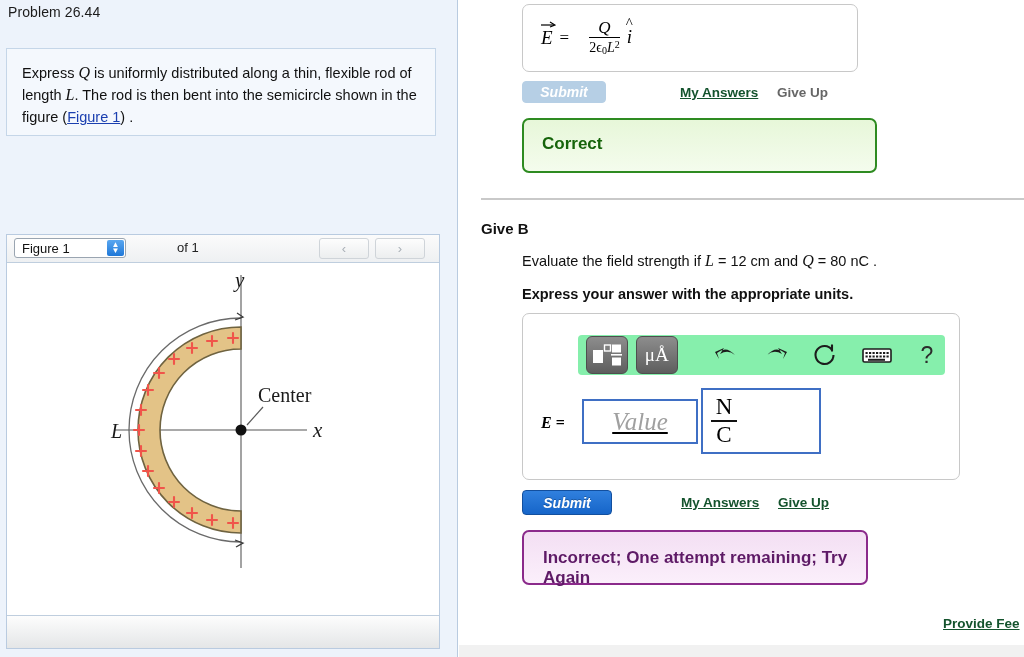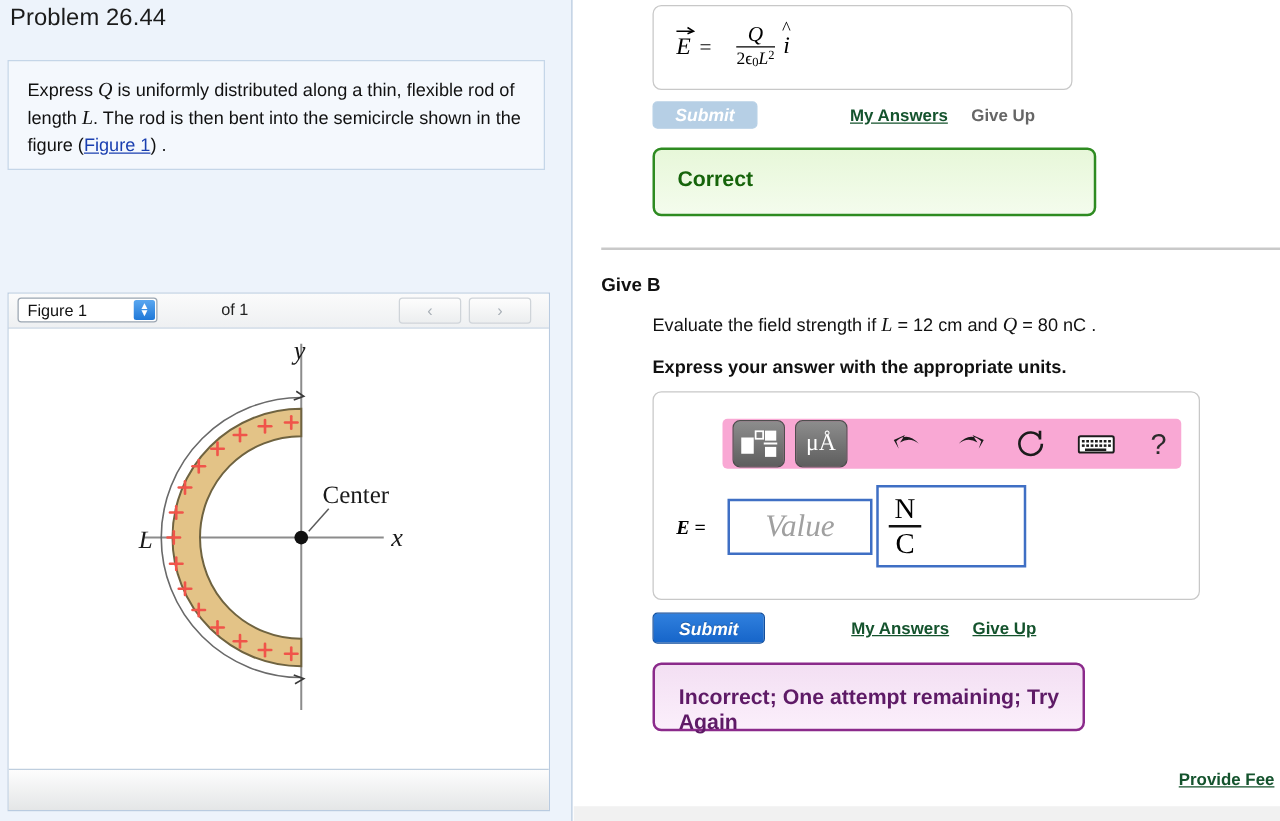--- a/index.html
+++ b/index.html
@@ -15,21 +15,21 @@
   
   .left-panel {
     position: absolute; left: 0; top: 0;
     width: 458px; height: 657px;
     background: #edf3fb;
     border-right: 1px solid #b9cbe0;
     box-sizing: border-box;
   }
   .problem-title {
     position: absolute; left: 8px; top: 4px;
-    font-size: 19px; color: #1b1b1b;
+    font-size: 14px; color: #1b1b1b;
     letter-spacing: 0.1px;
   }
   .statement-box {
     position: absolute; left: 6px; top: 48px;
     width: 430px; height: 88px;
     background: #f4f8fd;
     border: 1px solid #c5d6e8;
     box-sizing: border-box;
   }
   .statement-text {
@@ -219,21 +219,21 @@
     position: absolute; left: 63px; top: 313px;
     width: 438px; height: 167px;
     border: 1px solid #c8c8c8;
     border-radius: 7px;
     background: #fff;
     box-sizing: border-box;
   }
   .mathbar {
     position: absolute; left: 55px; top: 21px;
     width: 367px; height: 40px;
-    background: #f9a8d4;
+    background: #86efac;
     border-radius: 4px;
     display: flex; align-items: center;
   }
   .tbtn {
     width: 46px; height: 38px;
     margin-left: 8px;
     background: linear-gradient(#8d8d8d, #5e5e5e);
     border: 1px solid #4e4e4e;
     border-radius: 6px;
     display: flex; align-items: center; justify-content: center;
@@ -255,20 +255,21 @@
   }
   .eq-label i { font-style: italic; }
   .value-field {
     position: absolute; left: 59px; top: 85px;
     width: 116px; height: 45px;
     border: 2px solid #3f6fc4;
     background: #fff;
     box-sizing: border-box;
     display: flex; align-items: center; justify-content: center;
     cursor: text;
+    text-decoration: underline;
   }
   .value-ph {
     font-family: "Liberation Serif", serif;
     font-style: italic; font-size: 25px; color: #a0a0a0;
   }
   .unit-field {
     position: absolute; left: 178px; top: 74px;
     width: 120px; height: 66px;
     border: 2px solid #3f6fc4;
     background: #fff;

